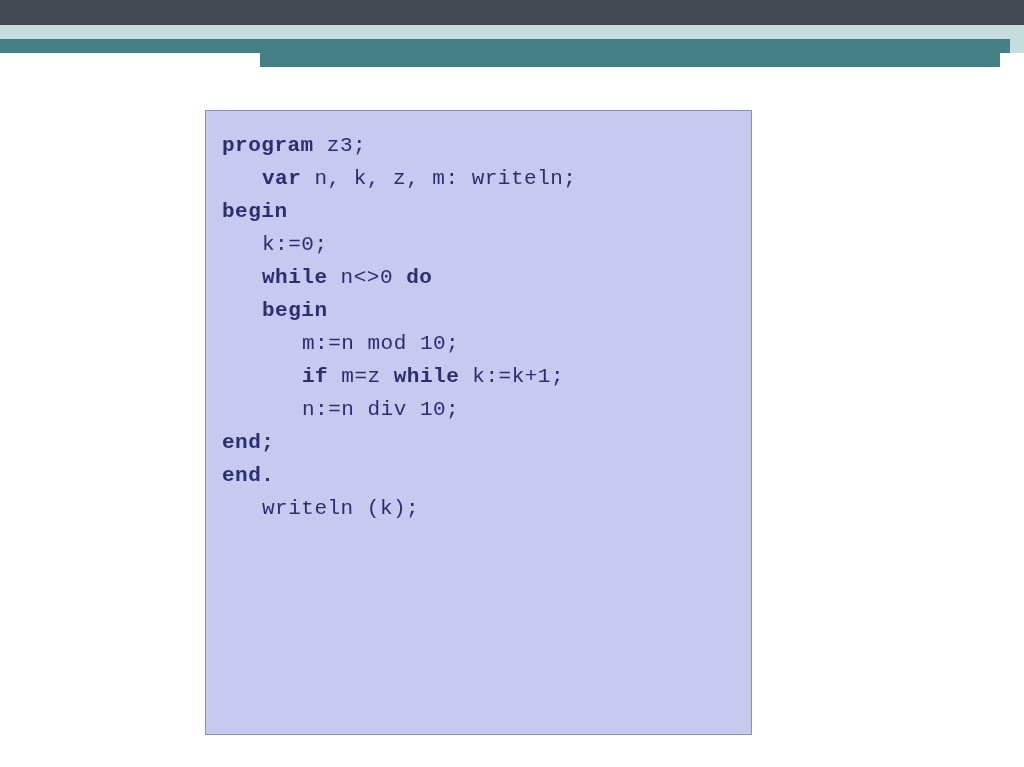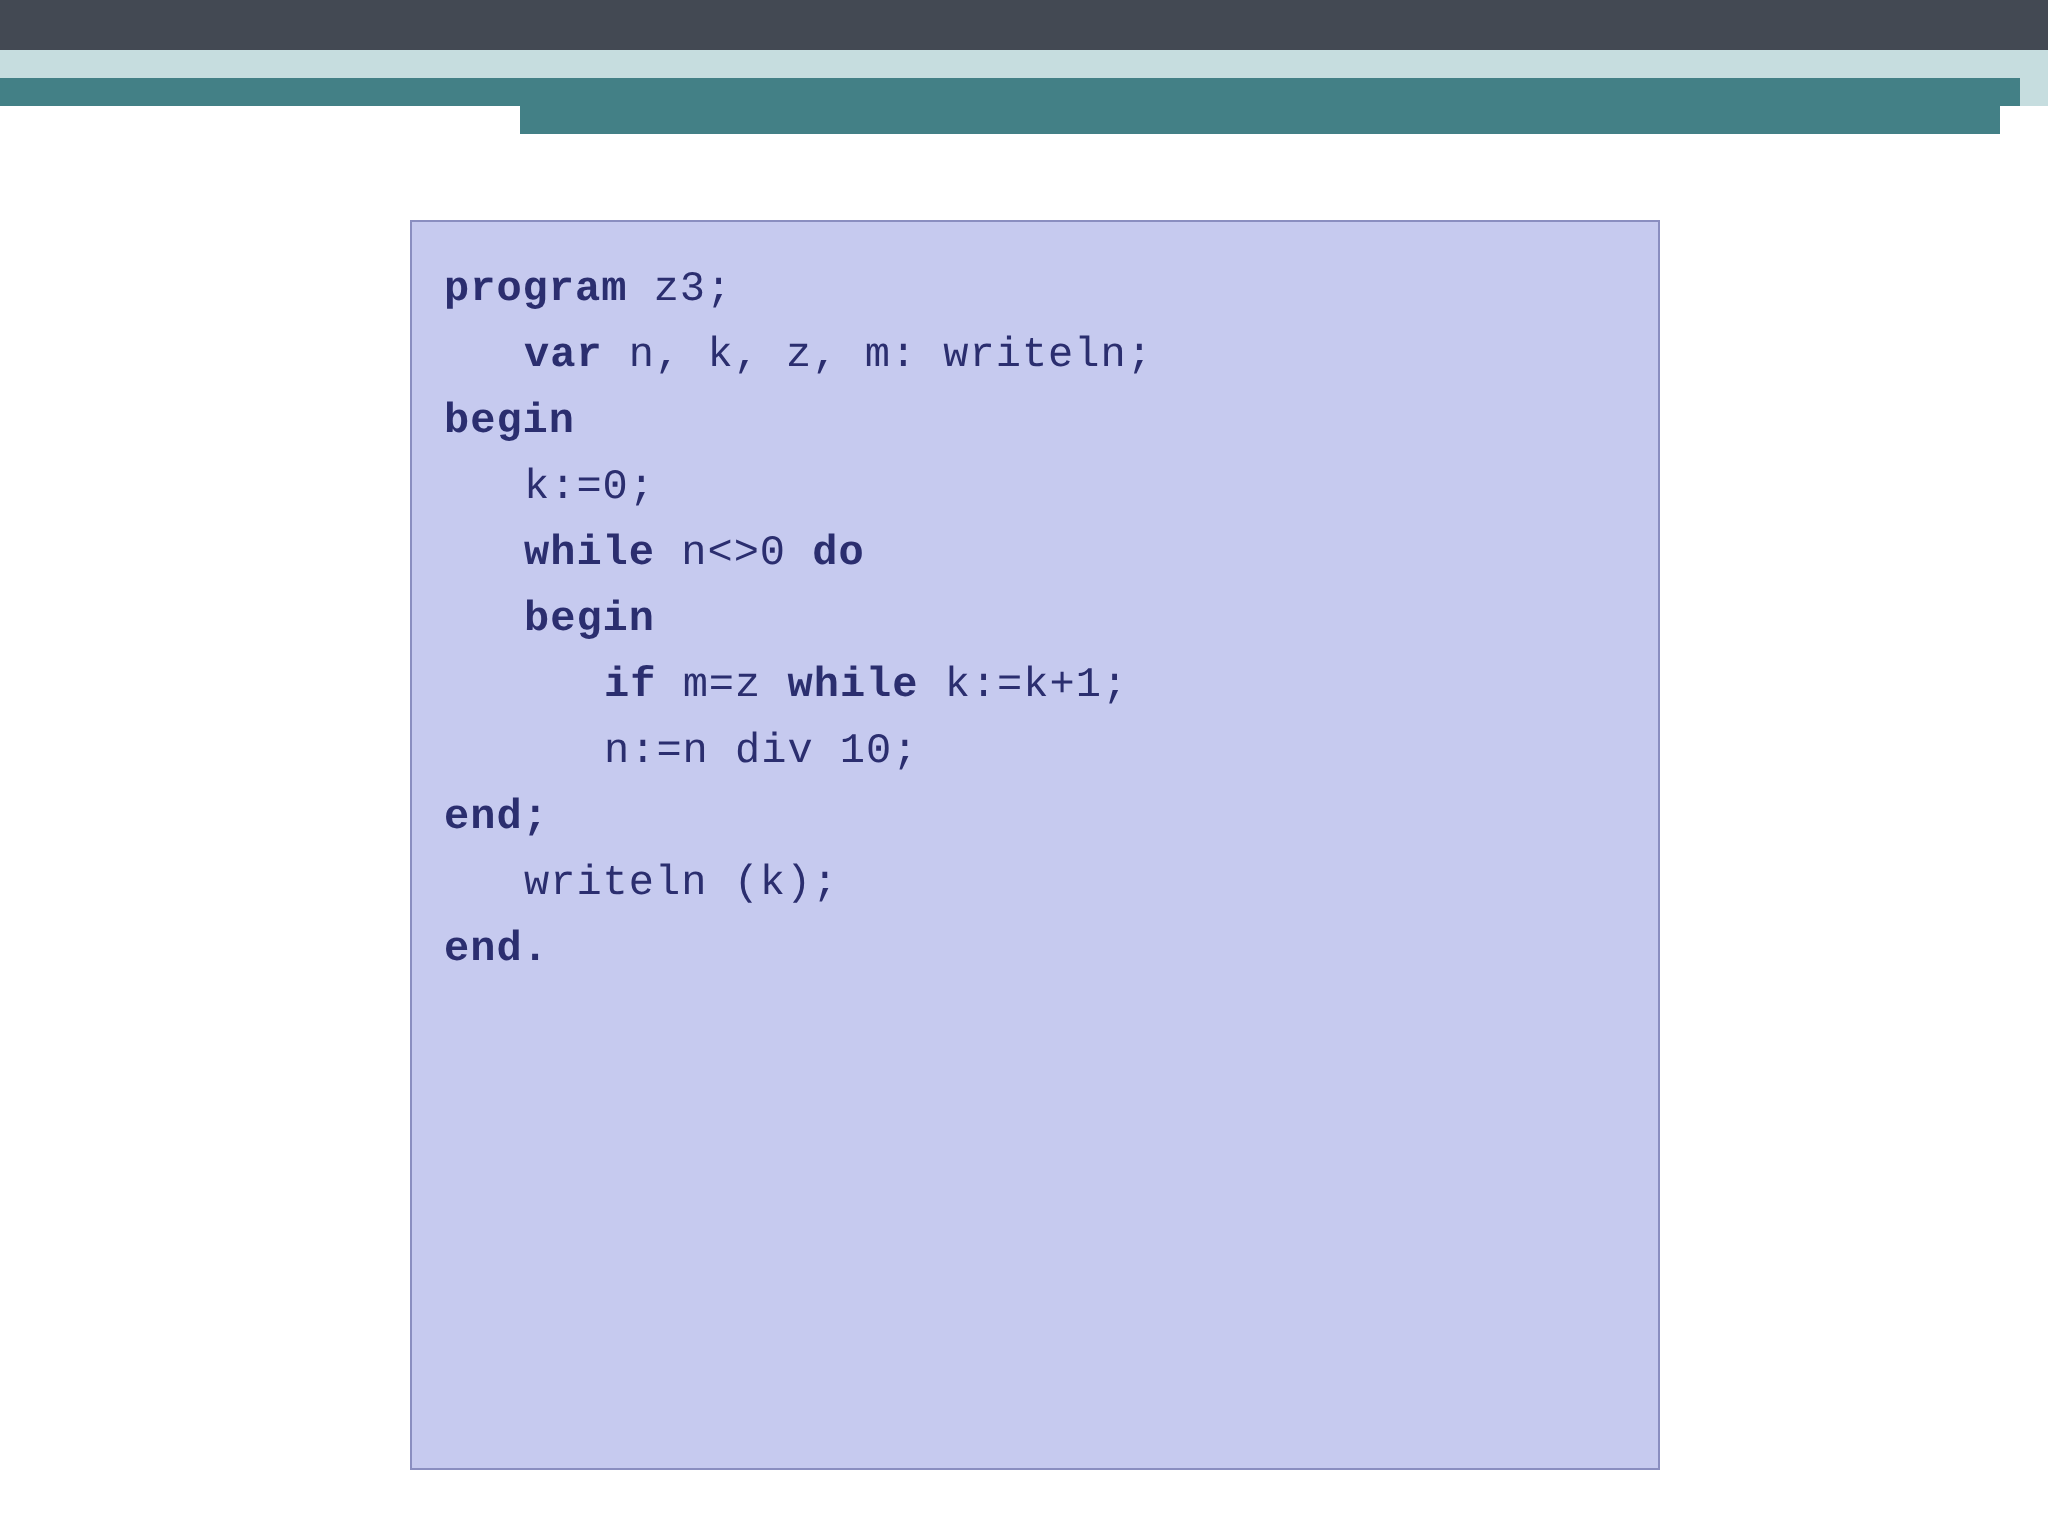--- a/index.html
+++ b/index.html
@@ -28,21 +28,21 @@
   .band-dark {
     position: absolute;
     left: 0;
     height: 14px;
     background: #438086;
   }
   .code-box {
     position: absolute;
     top: 110px;
     left: 205px;
-    width: 625px;
+    width: 547px;
     height: 625px;
     background: #c6caef;
     border: 1px solid #8a8ec0;
     box-sizing: border-box;
     padding: 18px 16px;
   }
   .code-line {
     font-size: 21px;
     line-height: 33px;
     color: #2b2e6f;
@@ -73,24 +73,25 @@
 
 
 
 
   <div class="code-line ind1"><span>k:=0;</span></div>
 
   <div class="code-line ind1"><span class="kw">while</span><span> n&lt;&gt;0 </span><span class="kw">do</span></div>
 
   <div class="code-line ind1"><span class="kw">begin</span></div>
 
+  <div class="code-line ind2"><span>m:=n mod 10;</span></div>
 
   <div class="code-line ind2"><span class="kw">if</span><span> m=z </span><span class="kw">while</span><span> k:=k+1;</span></div>
 
   <div class="code-line ind2"><span>n:=n div 10;</span></div>
 
   <div class="code-line"><span class="kw">end;</span></div>
 
+  <div class="code-line"><span class="kw">end.</span></div>
+
   <div class="code-line ind1"><span>writeln (k);</span></div>
-
-  <div class="code-line"><span class="kw">end.</span></div>
 
 </div>
 
 </body></html>

